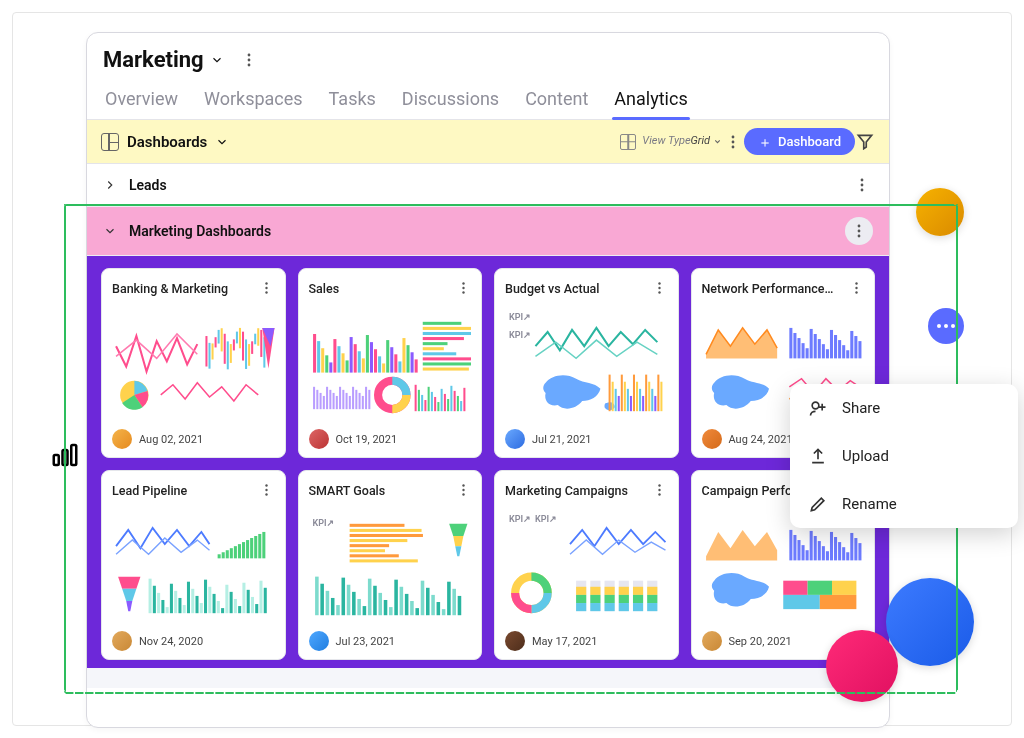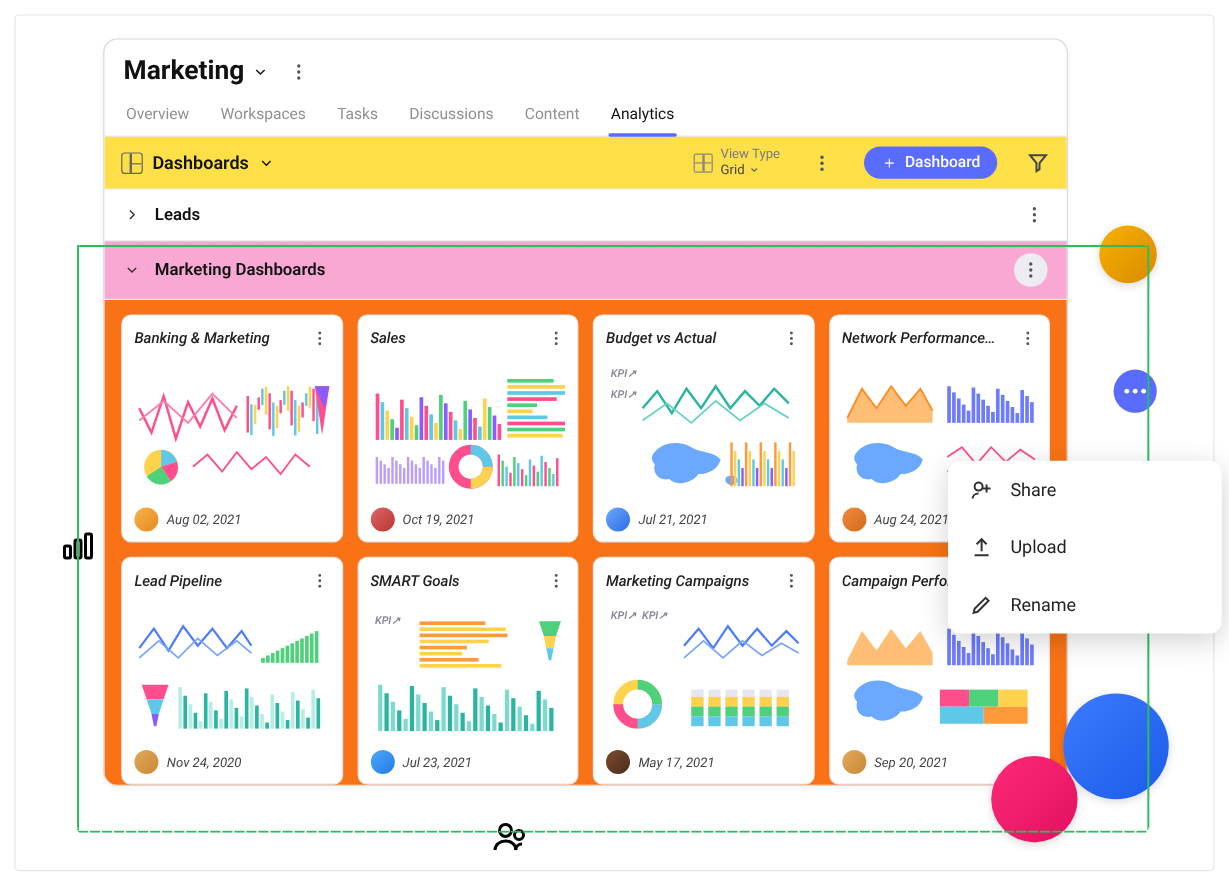--- a/index.html
+++ b/index.html
@@ -15,21 +15,21 @@
     position: absolute;
     left: 12px; top: 12px;
     width: 1000px; height: 714px;
     border: 1px solid #e5e5e5;
     border-radius: 4px;
   }
   .app-window {
     position: absolute;
     left: 86px; top: 32px;
     width: 804px;
-    height: 623px;
+    height: 696px;
     border: 1px solid #d8d8df;
     border-radius: 12px;
     overflow: hidden;
     background: #fff;
     box-shadow: 0 2px 6px rgba(0,0,0,0.04);
   }
   .title-row {
     display: flex; align-items: center;
     padding: 14px 16px 6px 16px;
     gap: 6px;
@@ -40,36 +40,36 @@
     width: 22px; height: 22px;
     display: flex; align-items: center; justify-content: center;
     color: #555; cursor: pointer;
   }
   .tabs-row {
     display: flex; gap: 22px;
     padding: 4px 16px 0 16px;
     border-bottom: 1px solid #e4e4e9;
   }
   .tab {
-    font-size: 13px; color: #8f8f9a;
+    font-size: 18px; color: #8f8f9a;
     padding: 6px 2px 10px 2px;
     cursor: pointer;
     position: relative;
   }
   .tab.active { color: #111; font-weight: 400; }
   .tab.active::after {
     content: ""; position: absolute; left: 0; right: 0; bottom: -1px;
     height: 3px; background: #5a6bff; border-radius: 2px;
   }
   .toolbar {
     display: flex; align-items: center;
     padding: 8px 14px;
     border-bottom: 1px solid #e4e4e9;
-    background: #fde047;
-    gap: 24px;
+    background: #fef9c3;
+    gap: 0;
   }
   .dash-head-left {
     display: flex; align-items: center; gap: 8px;
   }
   .dash-icon {
     width: 18px; height: 18px; border: 1.5px solid #666; border-radius: 3px;
     position: relative;
   }
   .dash-icon::before, .dash-icon::after {
     content: ""; position: absolute; background: #666;
@@ -83,21 +83,21 @@
     font-size: 11px; color: #7a7a85;
   }
   .viewtype-grid-icon {
     width: 16px; height: 16px; border: 1.5px solid #888; border-radius: 2px; position: relative;
   }
   .viewtype-grid-icon::before, .viewtype-grid-icon::after {
     content: ""; position: absolute; background: #888;
   }
   .viewtype-grid-icon::before { left: 50%; top: 0; bottom: 0; width: 1.5px; transform: translateX(-50%); }
   .viewtype-grid-icon::after { top: 50%; left: 0; right: 0; height: 1.5px; transform: translateY(-50%); }
-  .viewtype-labels { display: flex; flex-direction: column; line-height: 1.15; }
+  .viewtype-labels { display: flex; flex-direction: row; line-height: 1.15; font-style: italic; }
   .viewtype-grid { display: flex; align-items: center; gap: 3px; color: #444; font-size: 11px; }
   .btn-primary {
     display: flex; align-items: center; gap: 6px;
     background: #5a6bff; color: #fff;
     padding: 6px 14px; border-radius: 18px;
     font-size: 13px; font-weight: 500; cursor: pointer;
   }
   .btn-primary .plus { font-size: 14px; line-height: 1; }
   .funnel-icon { width: 20px; height: 20px; color: #444; }
   .section {
@@ -112,23 +112,22 @@
   .section .kebab.highlight {
     width: 28px; height: 28px; border-radius: 50%;
     background: #ececf2;
     display: flex; align-items: center; justify-content: center;
   }
   .grid-area {
     padding: 12px 14px 8px 14px;
     display: grid;
     grid-template-columns: repeat(4, 1fr);
     gap: 12px;
-    background: #f97316;
+    background: #6d28d9;
     height: 412px;
-    font-style: italic;
   }
   .card {
     background: #fff; border: 1px solid #e5e6eb; border-radius: 8px;
     padding: 10px 10px 8px 10px;
     display: flex; flex-direction: column;
     cursor: pointer;
   }
   .card-head { display: flex; align-items: center; margin-bottom: 6px; }
   .card-title { font-size: 12.5px; font-weight: 500; color: #222; flex: 1; white-space: nowrap; overflow: hidden; text-overflow: ellipsis; }
   .card-kebab { color: #666; width: 16px; text-align: center; }

